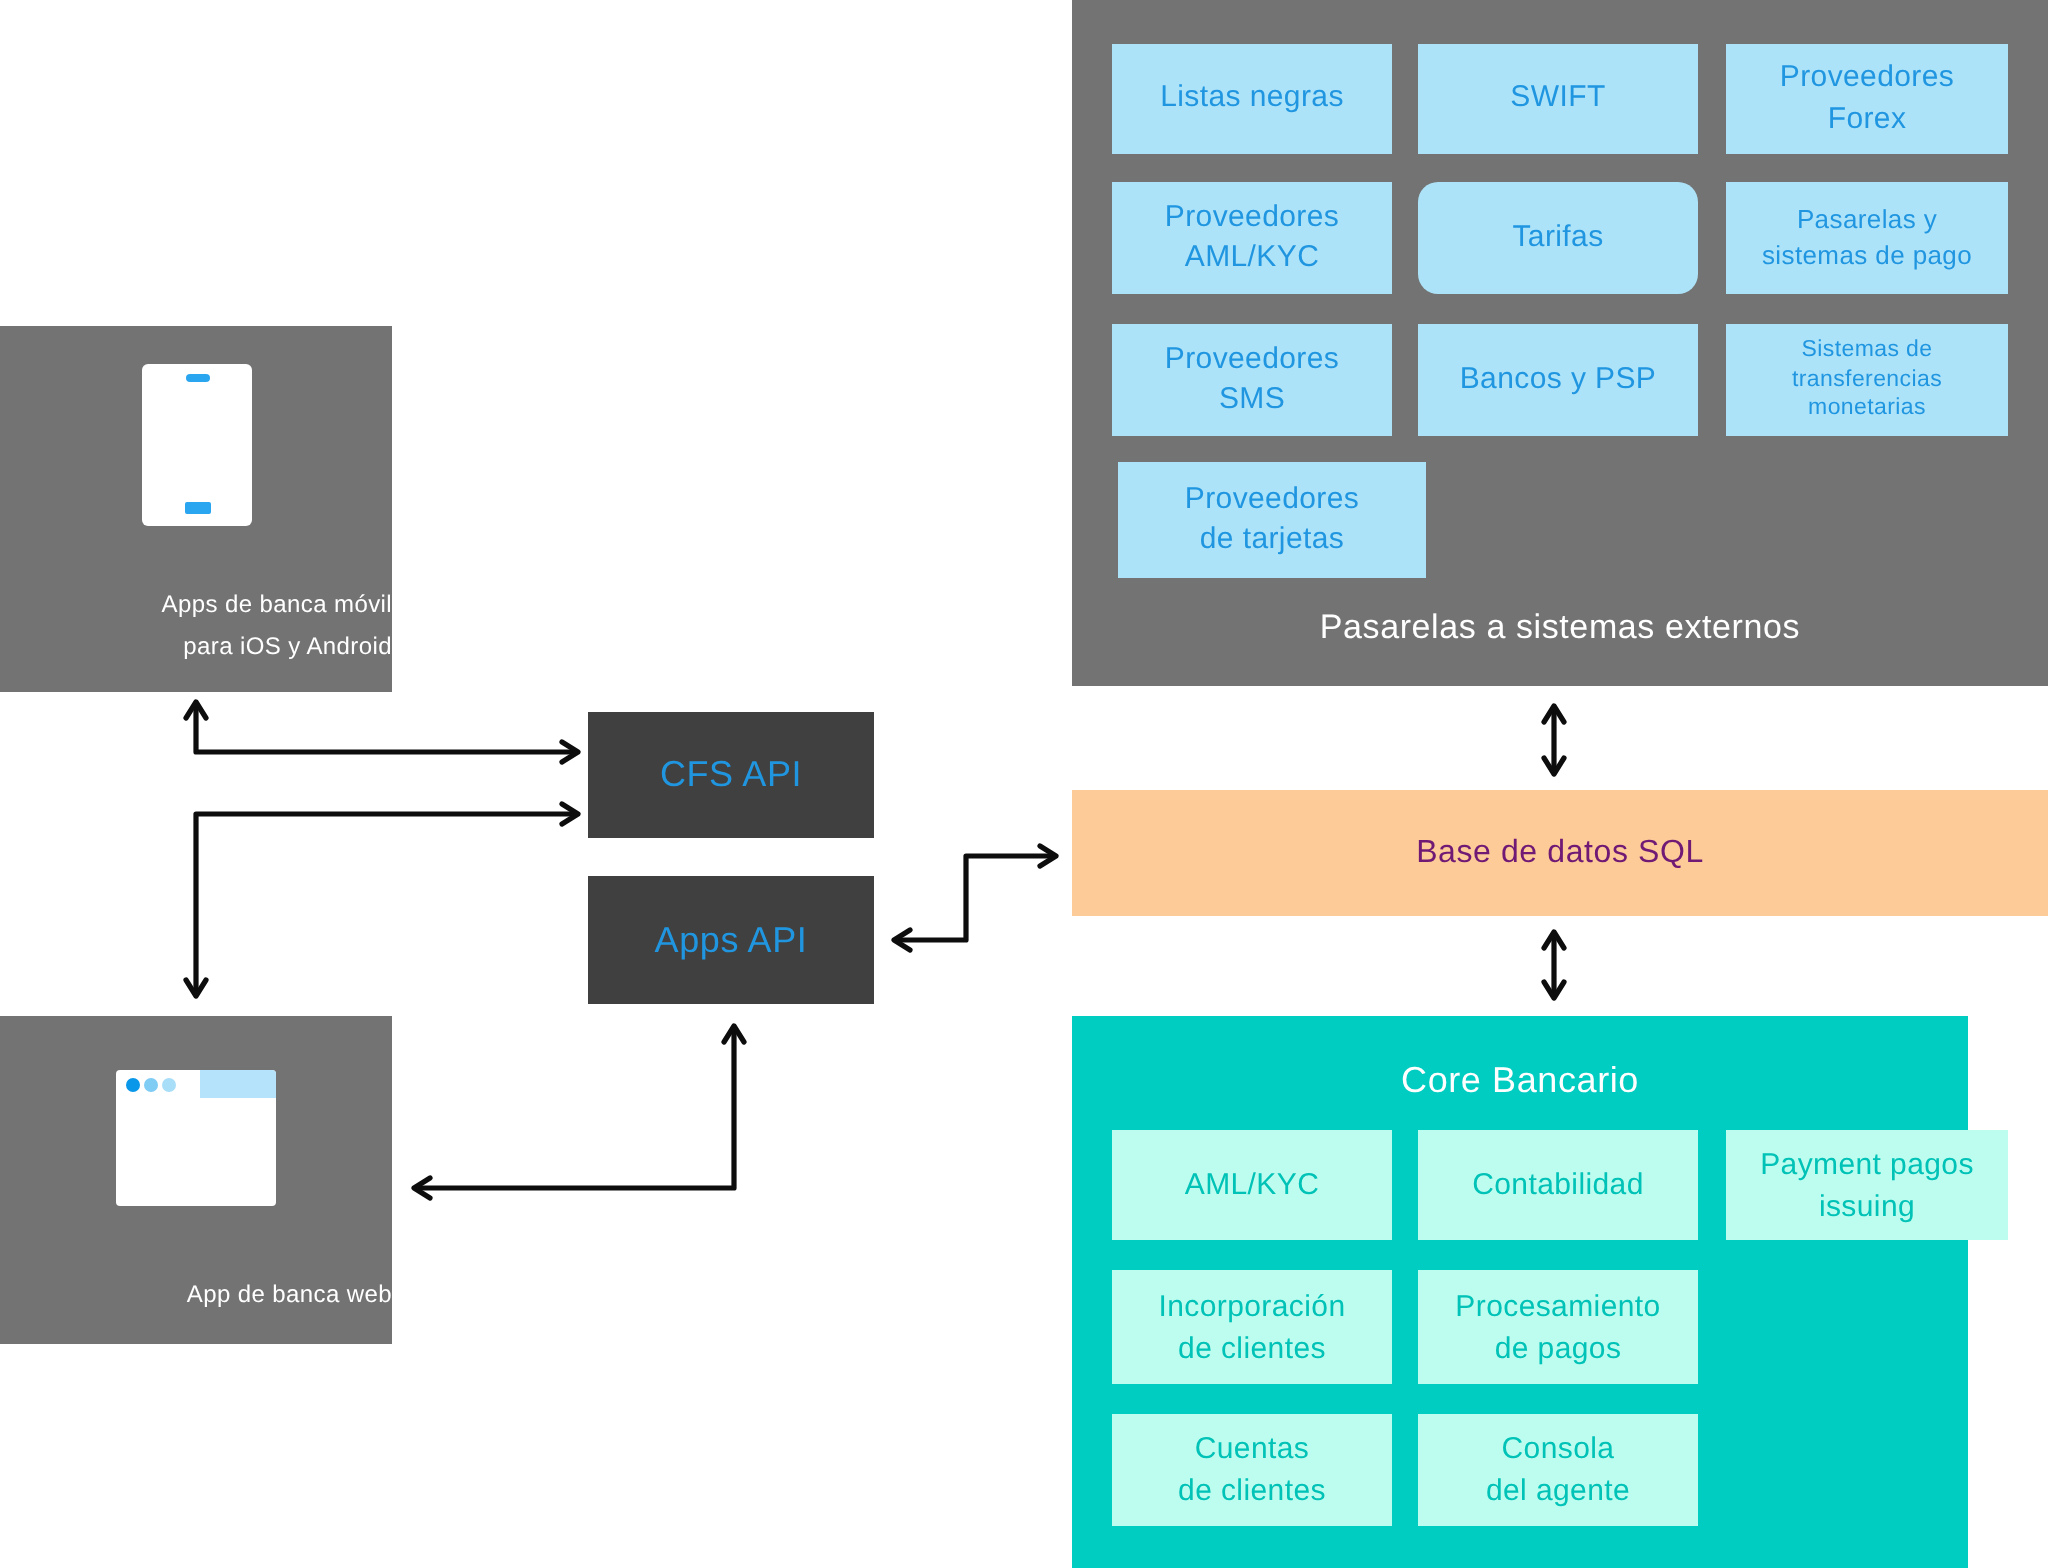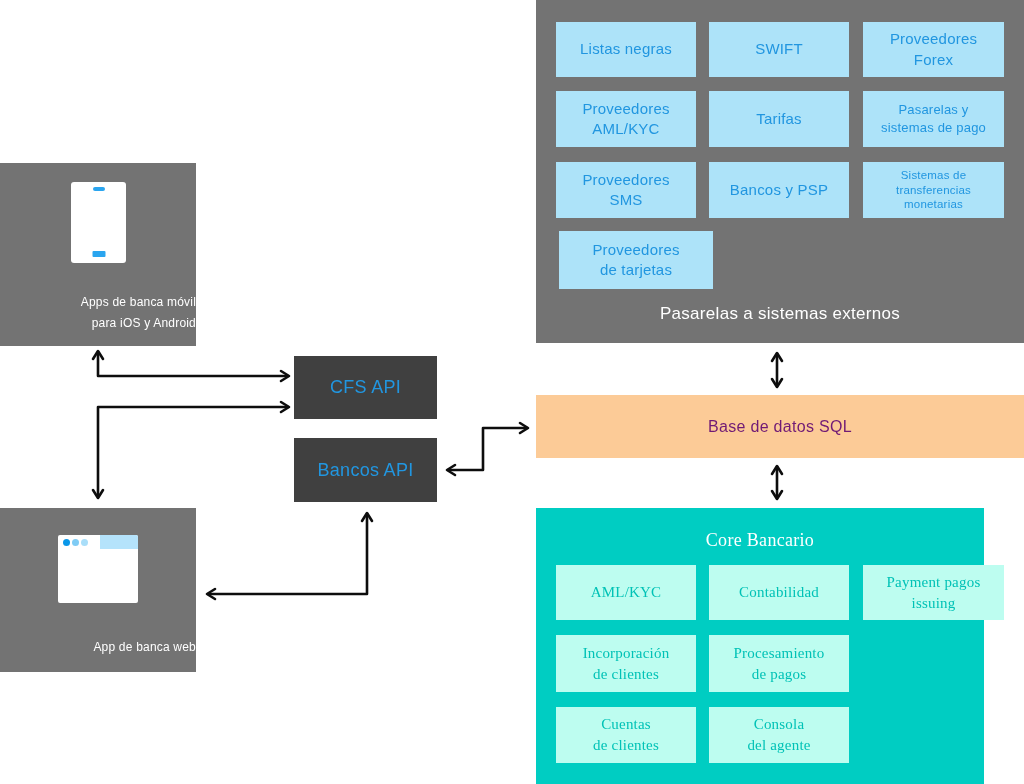--- a/index.html
+++ b/index.html
@@ -53,33 +53,33 @@
   .gateways-panel{left:536px;top:0;width:488px;height:343px;}
   .gbox{
     position:absolute;background:#ade3f9;color:#2196e0;
     display:flex;align-items:center;justify-content:center;text-align:center;
     font-size:15px;line-height:1.35;white-space:pre-line;letter-spacing:.2px;
   }
   .g0{left:20px;top:22px;width:140px;height:55px;}
   .g1{left:173px;top:22px;width:140px;height:55px;}
   .g2{left:327px;top:22px;width:141px;height:55px;}
   .g3{left:20px;top:91px;width:140px;height:56px;}
-  .g4{left:173px;top:91px;width:140px;height:56px;}
+  .g4{left:173px;top:91px;width:140px;height:56px;border-radius:10px;}
   .g5{left:327px;top:91px;width:141px;height:56px;font-size:13px;}
   .g6{left:20px;top:162px;width:140px;height:56px;}
   .g7{left:173px;top:162px;width:140px;height:56px;}
   .g8{left:327px;top:162px;width:141px;height:56px;font-size:11.5px;line-height:1.3;}
   .g9{left:23px;top:231px;width:154px;height:58px;}
   .section-title{
     position:absolute;left:0;right:0;text-align:center;color:#ffffff;letter-spacing:.3px;
   }
   .gateways-title{top:304px;font-size:17px;}
 
   
-  .core-panel{left:536px;top:508px;width:448px;height:276px;font-family:Liberation Serif, serif;}
+  .core-panel{left:536px;top:508px;width:448px;height:276px;}
   .core-title{top:22px;font-size:18px;}
   .cbox{
     position:absolute;background:#bdfdf0;color:#00c2b6;
     display:flex;align-items:center;justify-content:center;text-align:center;
     font-size:15px;line-height:1.4;white-space:pre-line;letter-spacing:.2px;
   }
   .c0{left:20px;top:57px;width:140px;height:55px;}
   .c1{left:173px;top:57px;width:140px;height:55px;}
   .c2{left:327px;top:57px;width:141px;height:55px;}
   .c3{left:20px;top:127px;width:140px;height:57px;}
@@ -109,21 +109,21 @@
     <div class="browser">
       <span class="dot d1"></span>
       <span class="dot d2"></span>
       <span class="dot d3"></span>
       <span class="tab"></span>
     </div>
     <div class="panel-label">App de banca web</div>
   </div>
 
   <div class="api-box cfs-box">CFS API</div>
-  <div class="api-box sharp-box">Bancos API</div>
+  <div class="api-box sharp-box">Apps API</div>
 
   <div class="sql-box">Base de datos SQL</div>
 
   <div class="panel blue-bg gateways-panel">
     <div class="gbox g0">Listas negras</div>
     <div class="gbox g1">SWIFT</div>
     <div class="gbox g2">Proveedores
 Forex</div>
     <div class="gbox g3">Proveedores
 AML/KYC</div>

